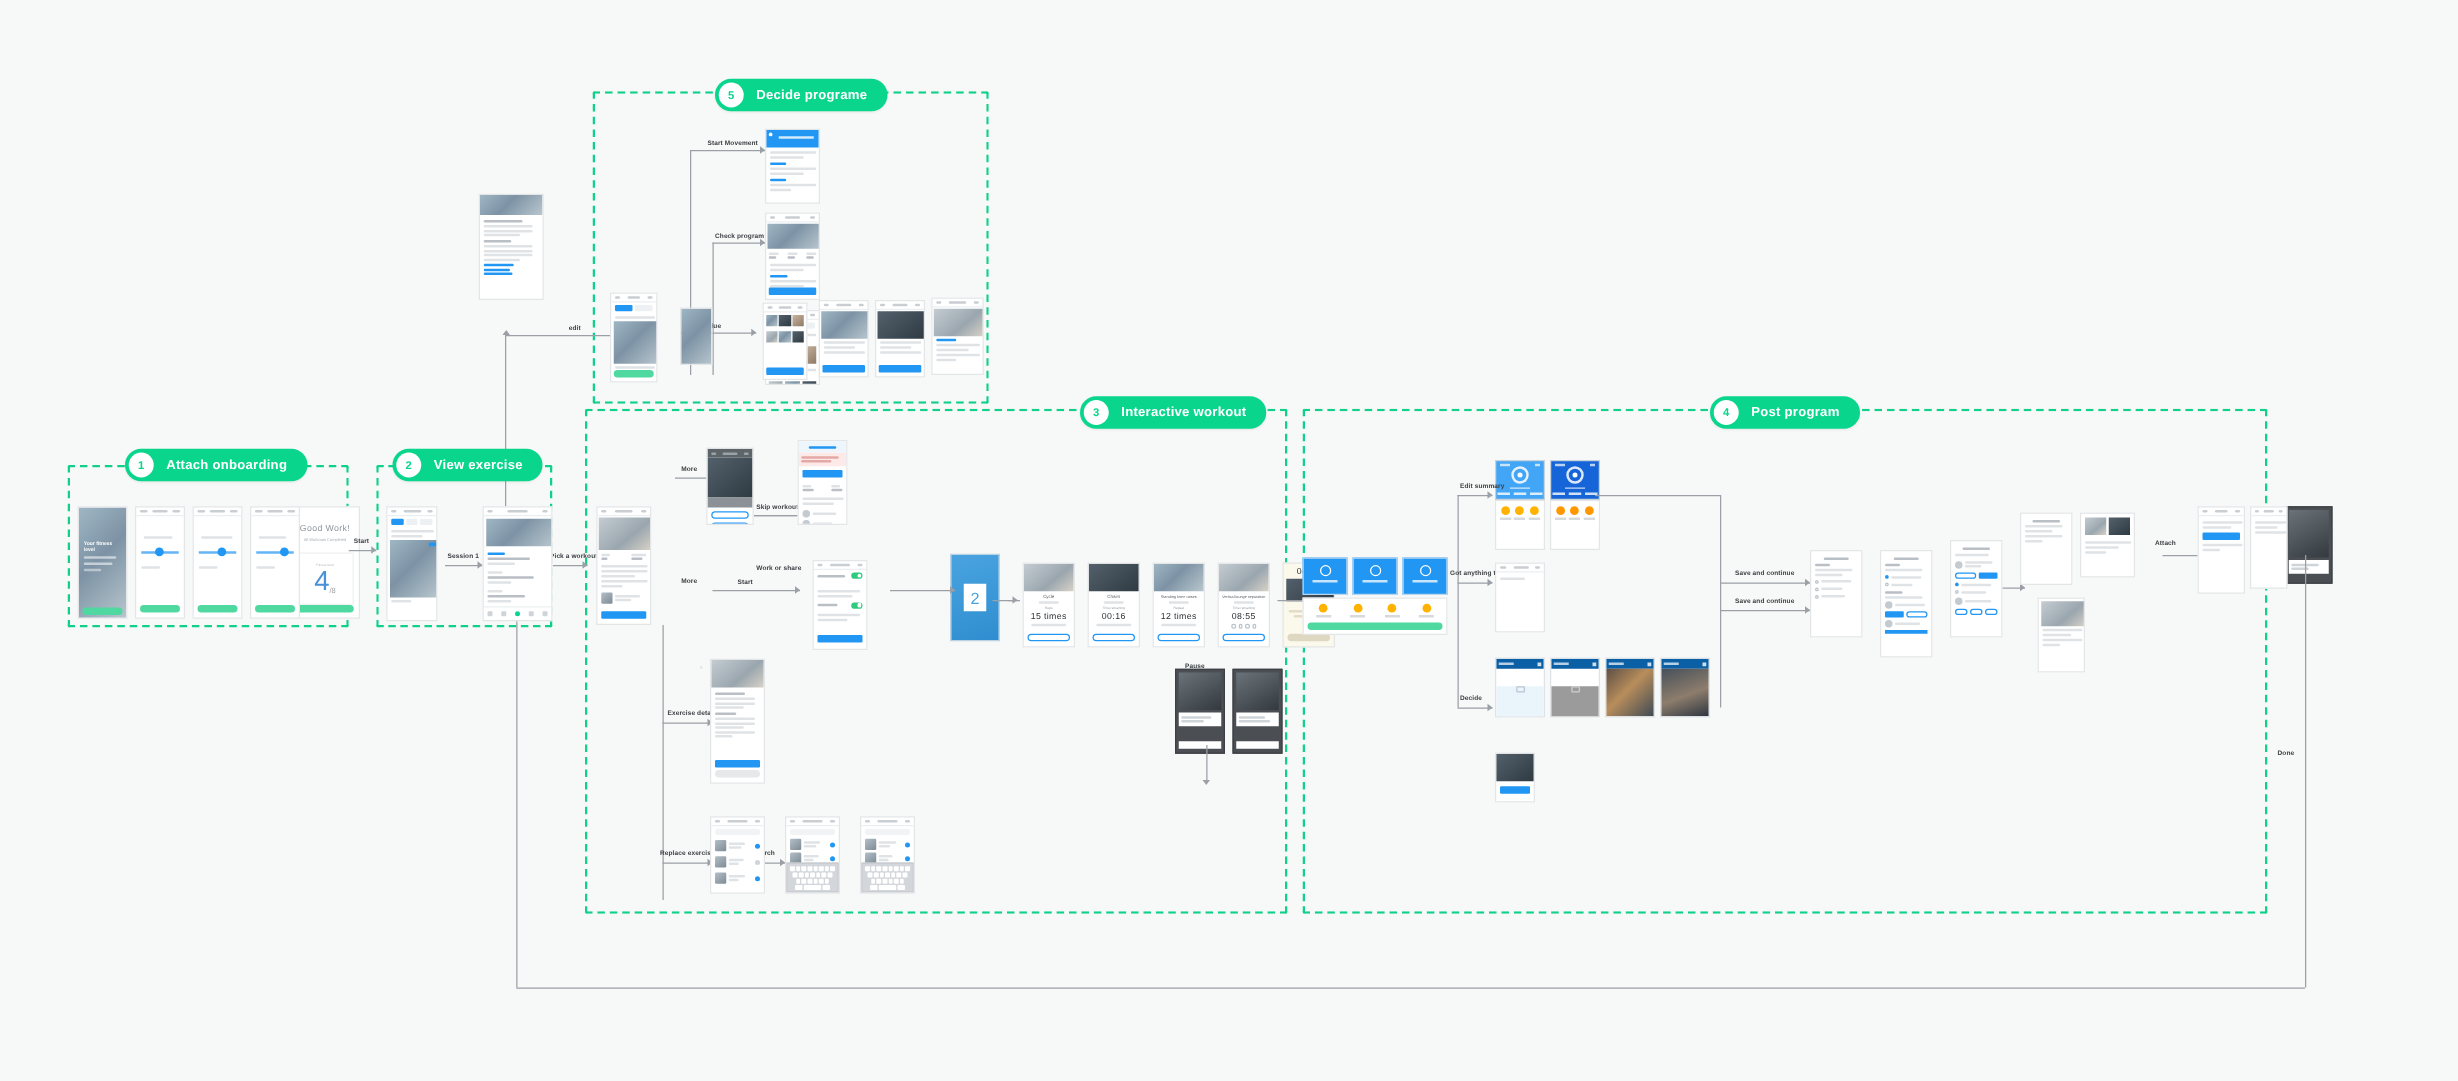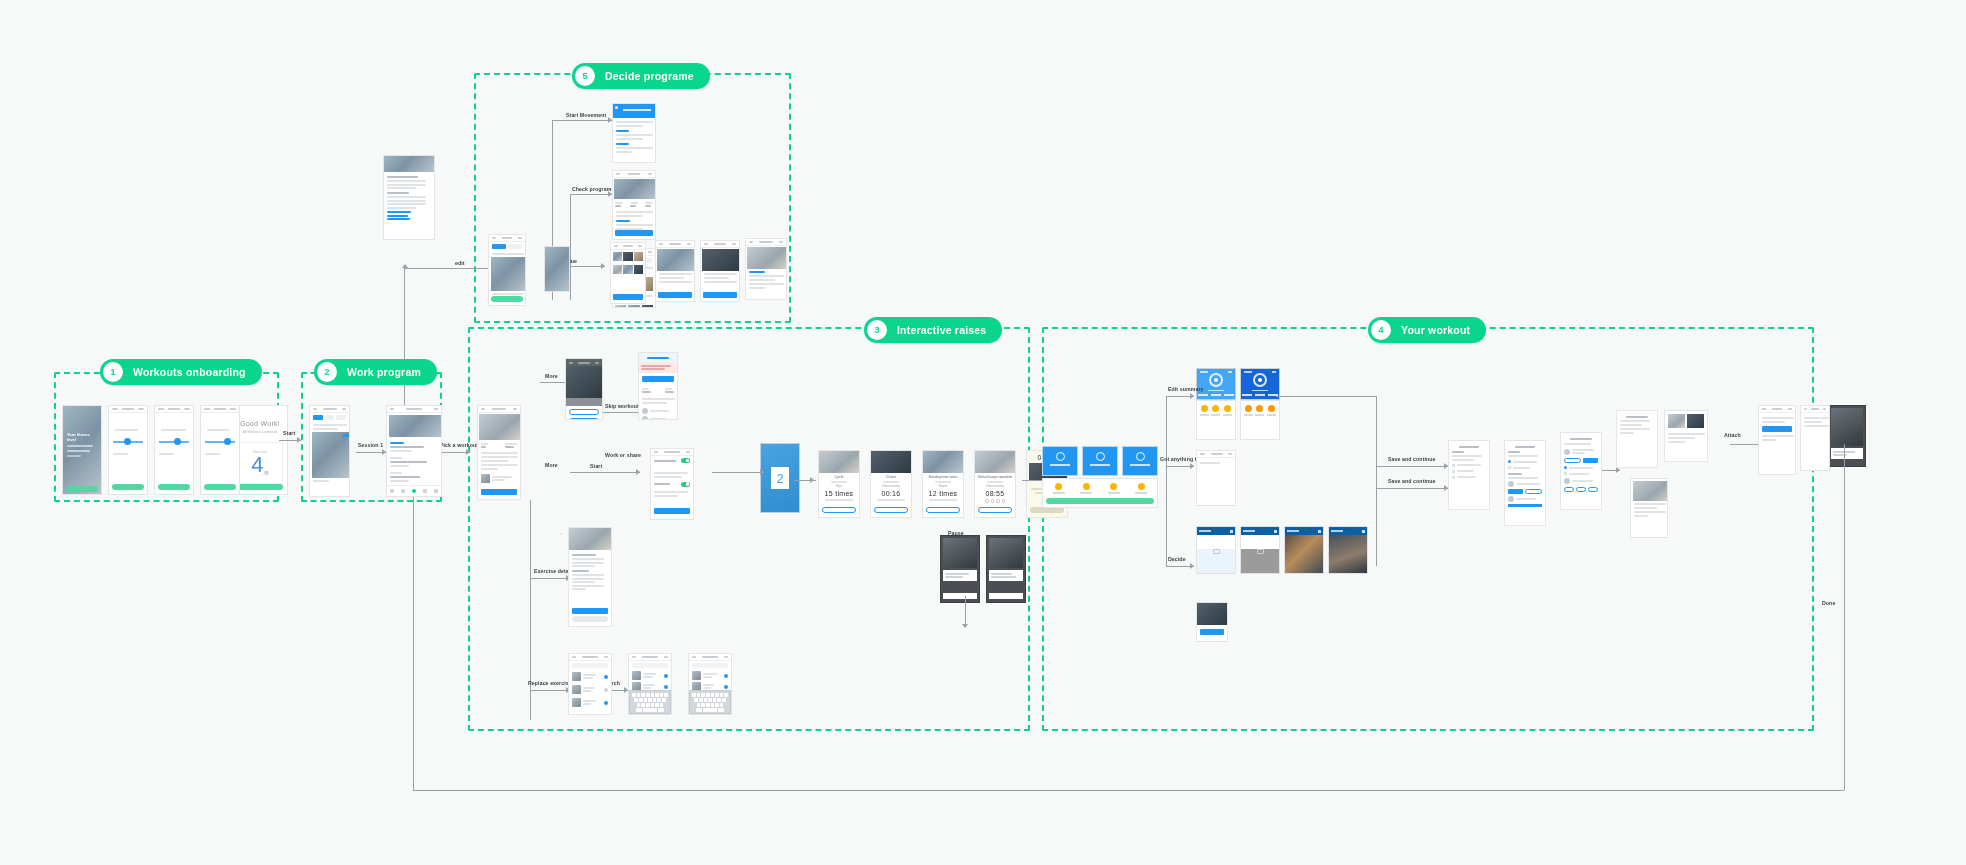--- a/index.html
+++ b/index.html
@@ -368,33 +368,33 @@
 <div id="canvas">
 
   <div class="section-frame" style="left:54px; top:372px; width:225px; height:130px;"></div>
   <div class="section-frame" style="left:301px; top:372px; width:141px; height:130px;"></div>
   <div class="section-frame" style="left:468px; top:327px; width:562px; height:404px;"></div>
   <div class="section-frame" style="left:1042px; top:327px; width:772px; height:404px;"></div>
   <div class="section-frame" style="left:474px; top:73px; width:317px; height:250px;"></div>
 
   <div class="section-pill" style="left:100px; top:359px;">
     <div class="num">1</div>
-    <div class="ptext">Workouts onboarding</div>
+    <div class="ptext">Attach onboarding</div>
   </div>
   <div class="section-pill" style="left:314px; top:359px;">
     <div class="num">2</div>
-    <div class="ptext">Work program</div>
+    <div class="ptext">View exercise</div>
   </div>
   <div class="section-pill" style="left:864px; top:317px;">
     <div class="num">3</div>
-    <div class="ptext">Interactive raises</div>
+    <div class="ptext">Interactive workout</div>
   </div>
   <div class="section-pill" style="left:1368px; top:317px;">
     <div class="num">4</div>
-    <div class="ptext">Your workout</div>
+    <div class="ptext">Post program</div>
   </div>
   <div class="section-pill" style="left:572px; top:63px;">
     <div class="num">5</div>
     <div class="ptext">Decide programe</div>
   </div>
 
   <div class="conn h" style="left:279px; top:440px; width:22px;"></div>
   <div class="arrowhead" style="left:297px; top:437px;"></div>
   <div class="conn-label" style="left:283px; top:430px;">Start</div>
 

